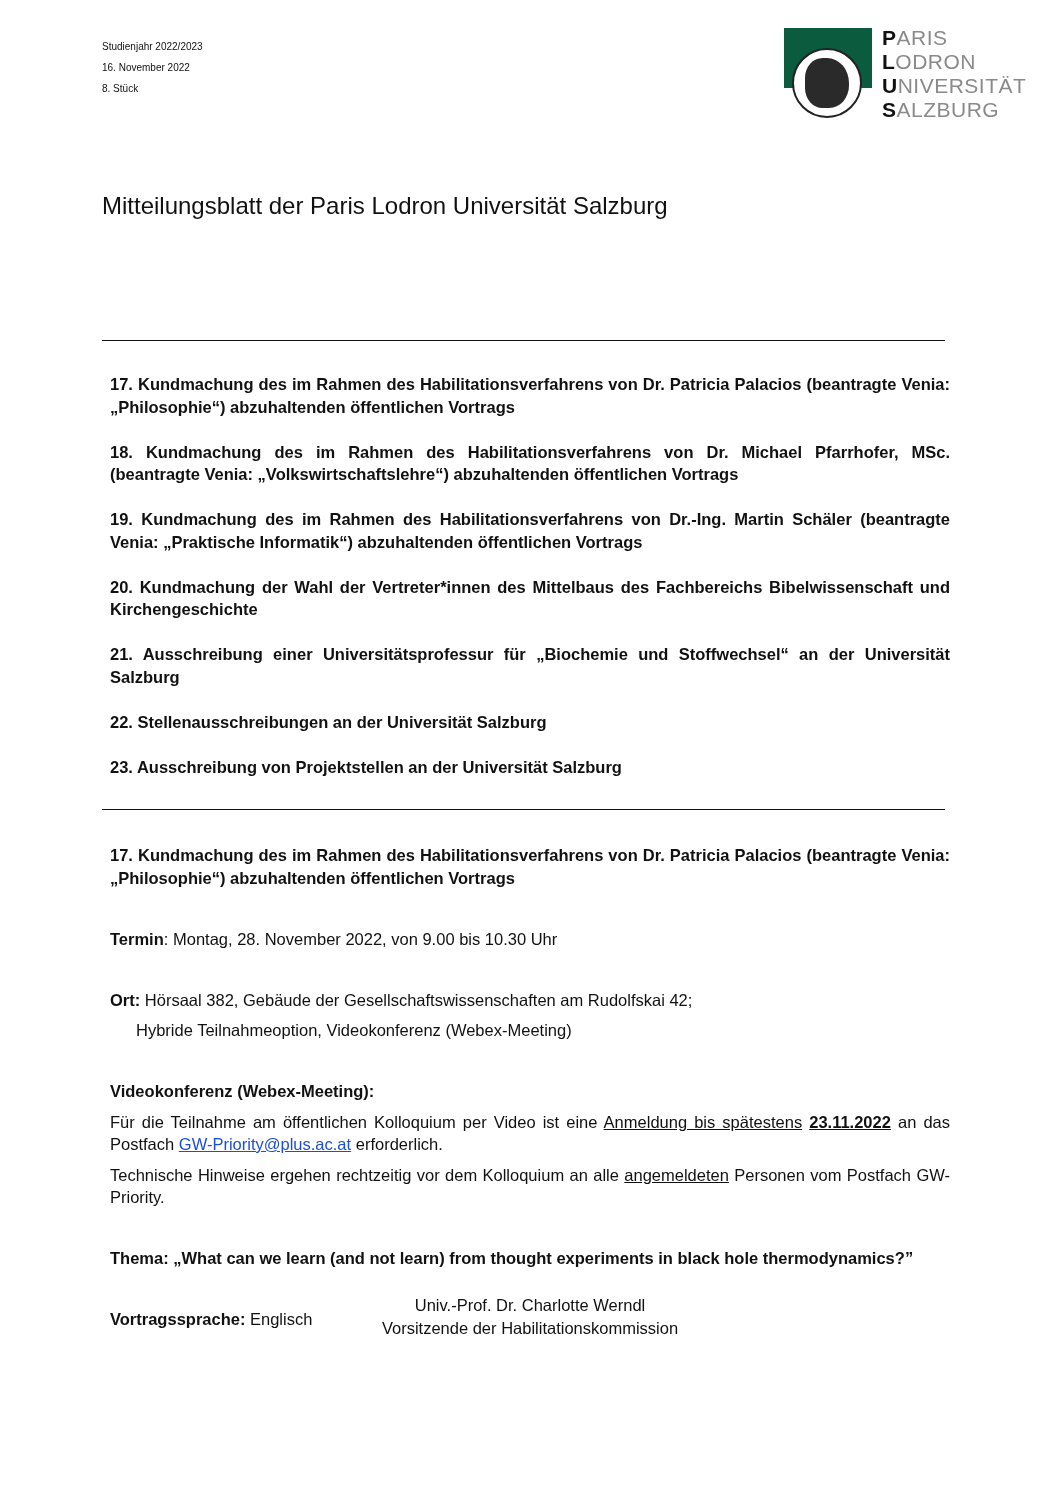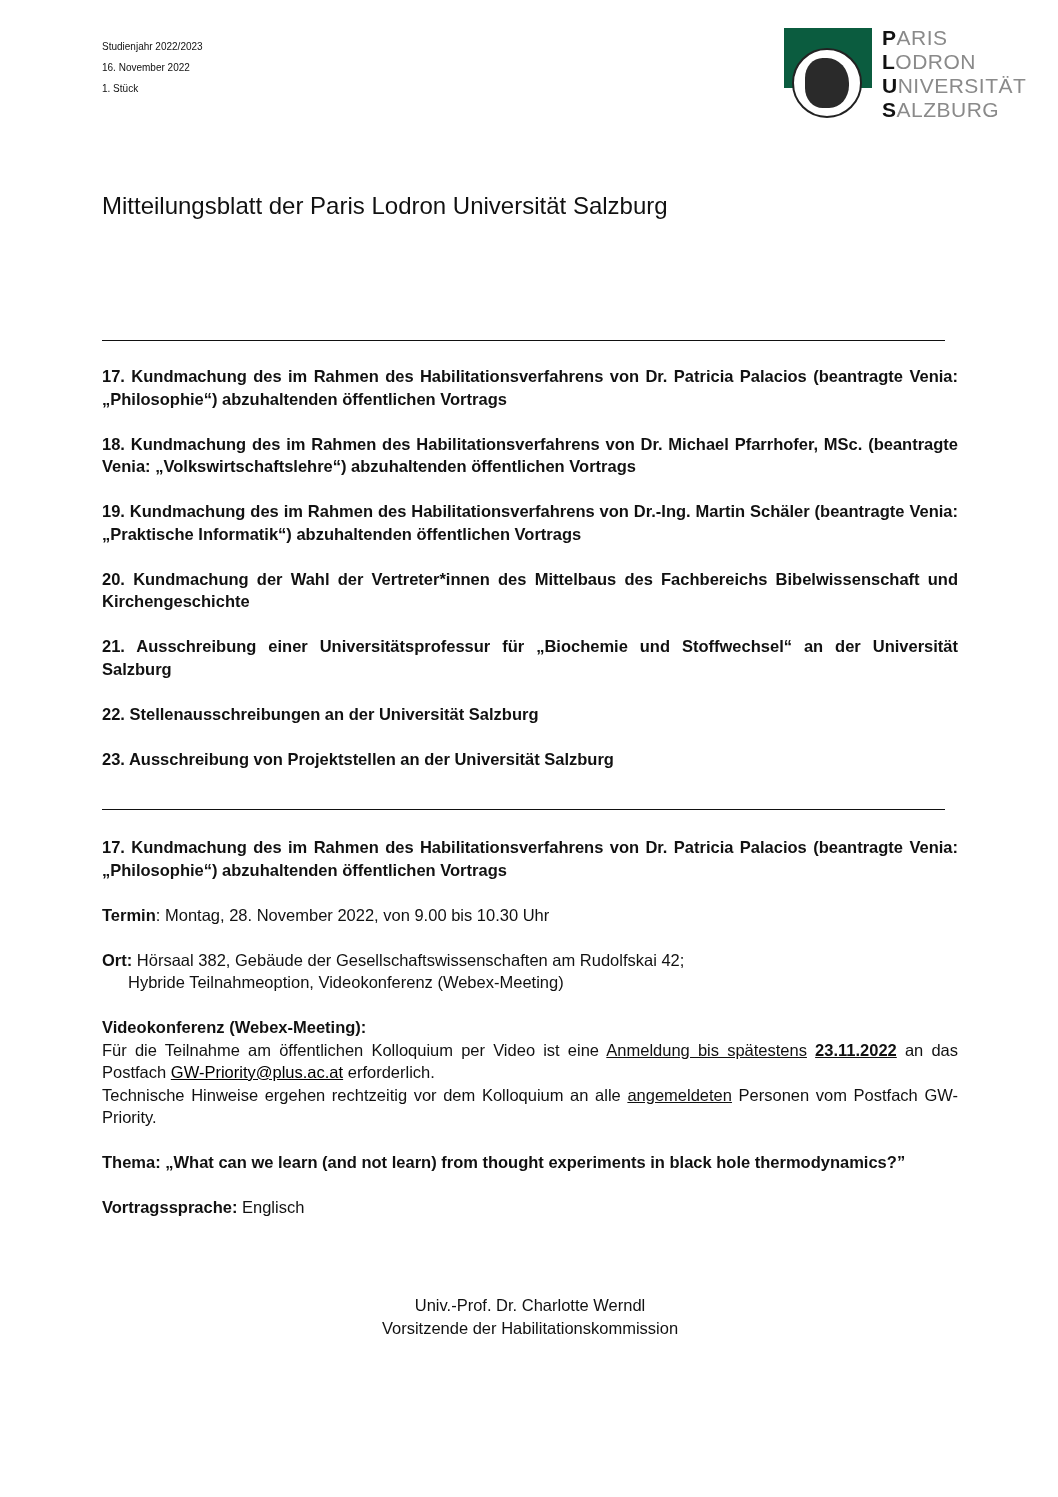--- a/index.html
+++ b/index.html
@@ -10,37 +10,37 @@
     .logo-green { position: absolute; left: 0; top: 0; width: 88px; height: 60px; background: #0b5c3f; }
     .logo-circle { position: absolute; left: 8px; top: 20px; width: 70px; height: 70px; border-radius: 50%;
                    background: #fff; border: 2px solid #222; box-sizing: border-box; }
     .logo-circle .lion { position: absolute; left: 11px; top: 8px; width: 44px; height: 50px;
                          background: #2a2a2a; border-radius: 40% 50% 45% 40%; }
     .logo-text { position: absolute; left: 98px; top: -2px; font-size: 21px; line-height: 24px; color: #8a8a8a; letter-spacing: 0.5px; }
     .logo-text b { color: #111; font-weight: bold; }
     h1 { position: absolute; left: 102px; top: 192px; margin: 0; font-size: 24px; font-weight: normal; }
     .rule { position: absolute; left: 102px; width: 843px; height: 0; border-top: 1.5px solid #111; }
     .toc { position: absolute; left: 102px; top: 365px; width: 856px; }
-    .toc p, .body p { margin: 0; font-size: 16.5px; line-height: 22.5px; text-align: justify; }
+    .toc p, .body p { margin: 8px; font-size: 16.5px; line-height: 22.5px; text-align: justify; }
     .toc p { font-weight: bold; margin-bottom: 22.5px; }
     .body { position: absolute; left: 102px; top: 836px; width: 856px; font-size: 16.5px; line-height: 22.5px; }
     .body .heading { font-weight: bold; }
     .gap { height: 22.5px; }
     .indent { padding-left: 26px; }
     u { text-decoration: underline; }
-    a.mail { color: #000000; }
+    a.mail { color: #1d4ed8; }
     .sig { position: absolute; left: 102px; top: 1266px; width: 856px; text-align: center; font-size: 16.5px; line-height: 22.5px; margin-top: 28px; }
   </style>
 </head>
 <body>
 
 <div class="meta">
   <div>Studienjahr 2022/2023</div>
   <div>16. November 2022</div>
-  <div>1. Stück</div>
+  <div>8. Stück</div>
 </div>
 
 <div class="logo">
   <div class="logo-green"></div>
   <div class="logo-circle">
       <div class="lion"></div>
     </div>
   <div class="logo-text">
     <div><b>P</b><span>ARIS</span></div>
     <div><b>L</b><span>ODRON</span></div>

